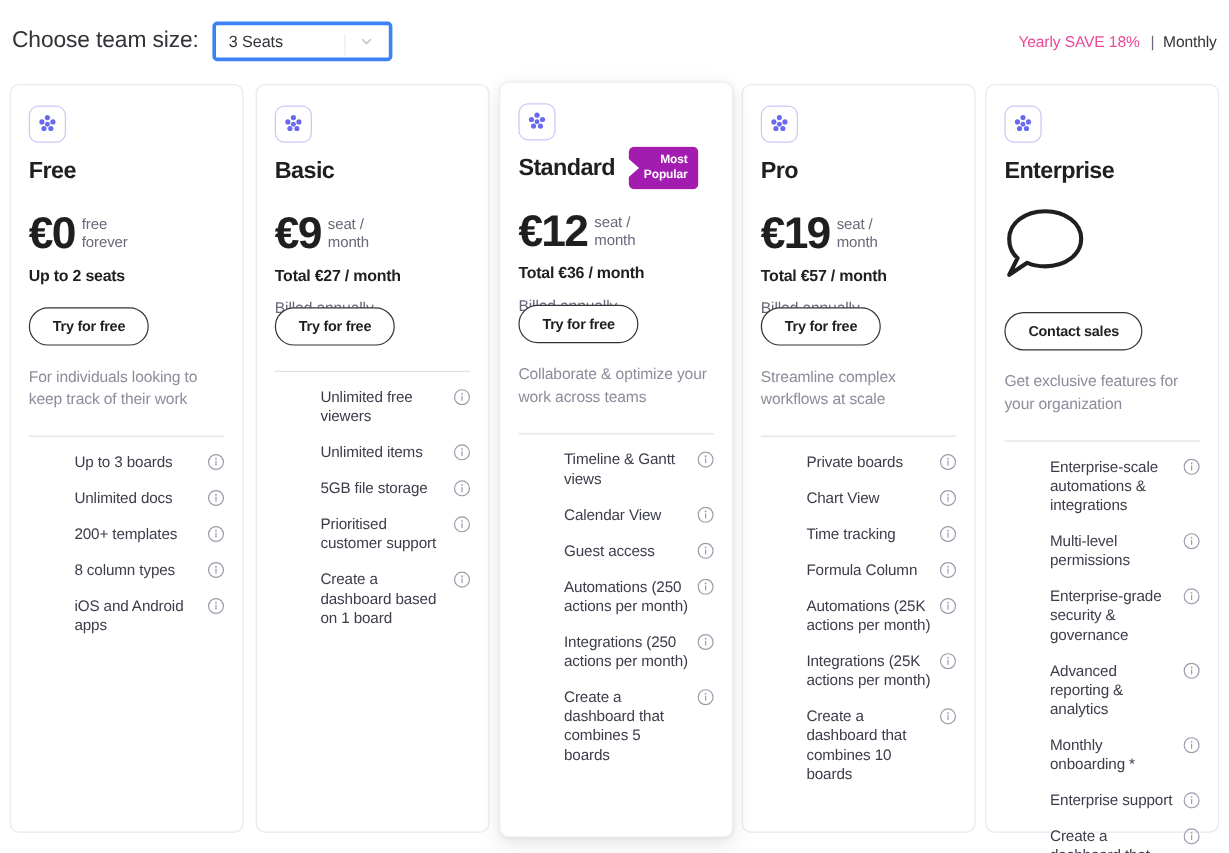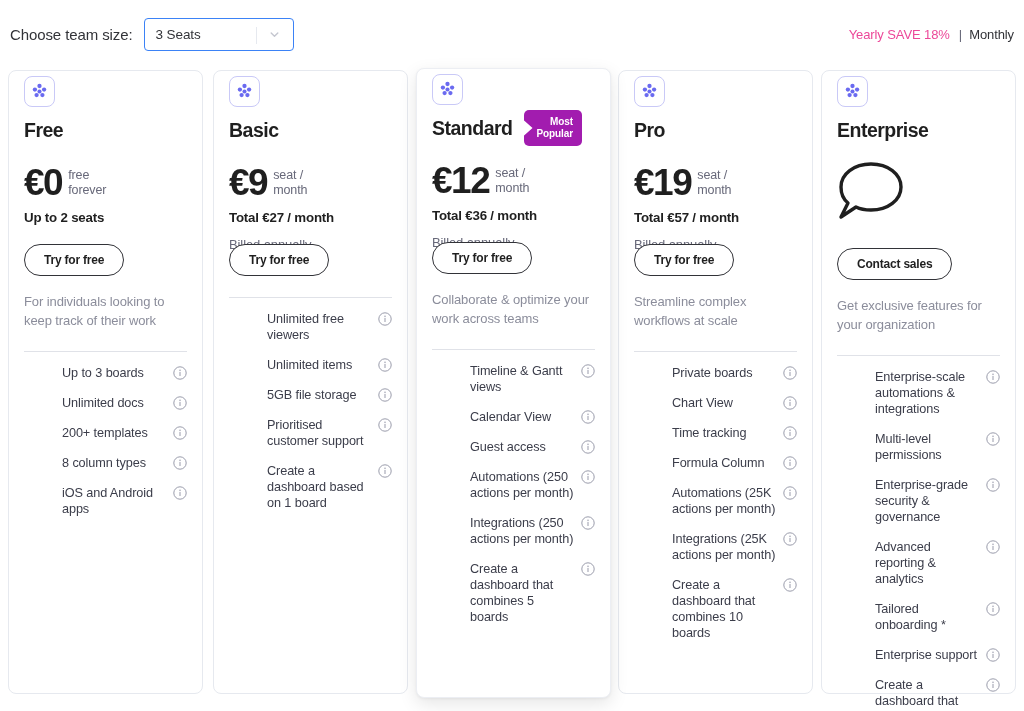--- a/index.html
+++ b/index.html
@@ -18,29 +18,29 @@
     width: 1024px; height: 68px;
     display: flex;
     align-items: center;
   }
   .teamsize-group {
     display: flex;
     align-items: center;
     margin-left: 10px;
   }
   .teamsize-label {
-    font-size: 15px;
+    font-size: 19px;
     color: #323338;
     letter-spacing: -0.1px;
   }
   .select-box {
     position: relative;
     margin-left: 11px;
     width: 150px; height: 33px;
-    border: 1px solid #3b82f6;
+    border: 3px solid #3b82f6;
     border-radius: 4px;
     background: #fff;
     display: flex;
     align-items: center;
   }
   .select-value {
     font-size: 13.5px;
     color: #323338;
     padding-left: 11px;
     letter-spacing: -0.1px;
@@ -89,21 +89,21 @@
     width: 1024px; height: 711px;
   }
   .card {
     position: absolute;
     top: 70px;
     width: 195px;
     height: 624px;
     background: #ffffff;
     border: 1px solid #e6e9ef;
     border-radius: 8px;
-    padding: 5px 15px 0 15px;
+    padding: 17px 15px 0 15px;
   }
   .card.featured {
     top: 68px;
     height: 630px;
     border-color: #eceef3;
     box-shadow: 0 6px 18px rgba(0,0,0,0.10), 0 1px 3px rgba(0,0,0,0.05);
     z-index: 5;
   }
   .card-0 { left: 8px; }
   .card-1 { left: 213px; }
@@ -677,21 +677,21 @@
           <span class="feature-text">Advanced reporting &amp; analytics</span>
           <span class="info-icon">
             <svg width="14" height="14" viewBox="0 0 14 14">
               <circle cx="7" cy="7" r="6.2" fill="none" stroke="#9a9cab" stroke-width="1"></circle>
               <circle cx="7" cy="4.2" r="0.75" fill="#9a9cab"></circle>
               <rect x="6.5" y="5.9" width="1" height="4.1" fill="#9a9cab"></rect>
             </svg>
           </span>
         </div>
         <div class="feature-item">
-          <span class="feature-text">Tailored onboarding *</span>
+          <span class="feature-text">Monthly onboarding *</span>
           <span class="info-icon">
             <svg width="14" height="14" viewBox="0 0 14 14">
               <circle cx="7" cy="7" r="6.2" fill="none" stroke="#9a9cab" stroke-width="1"></circle>
               <circle cx="7" cy="4.2" r="0.75" fill="#9a9cab"></circle>
               <rect x="6.5" y="5.9" width="1" height="4.1" fill="#9a9cab"></rect>
             </svg>
           </span>
         </div>
         <div class="feature-item">
           <span class="feature-text">Enterprise support</span>

